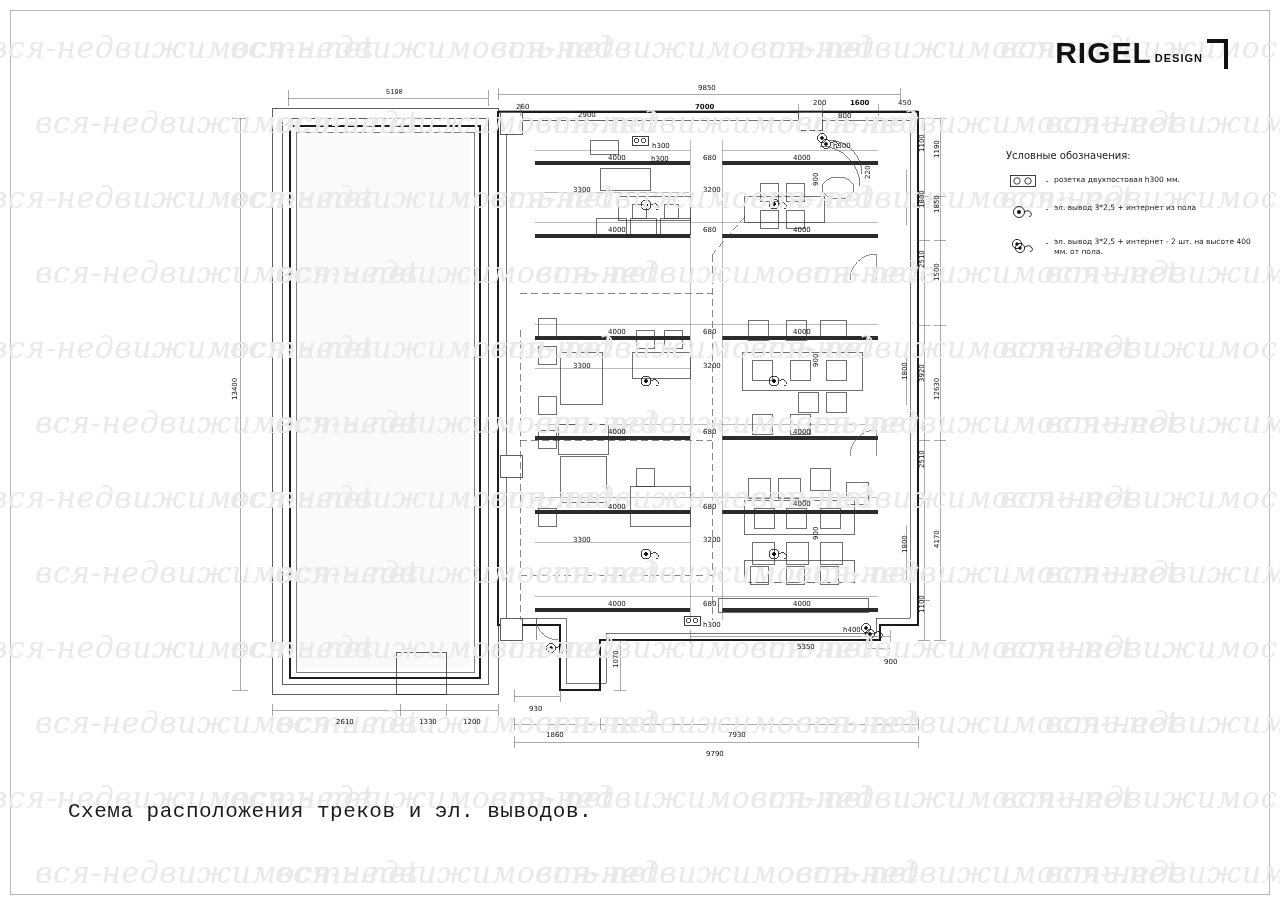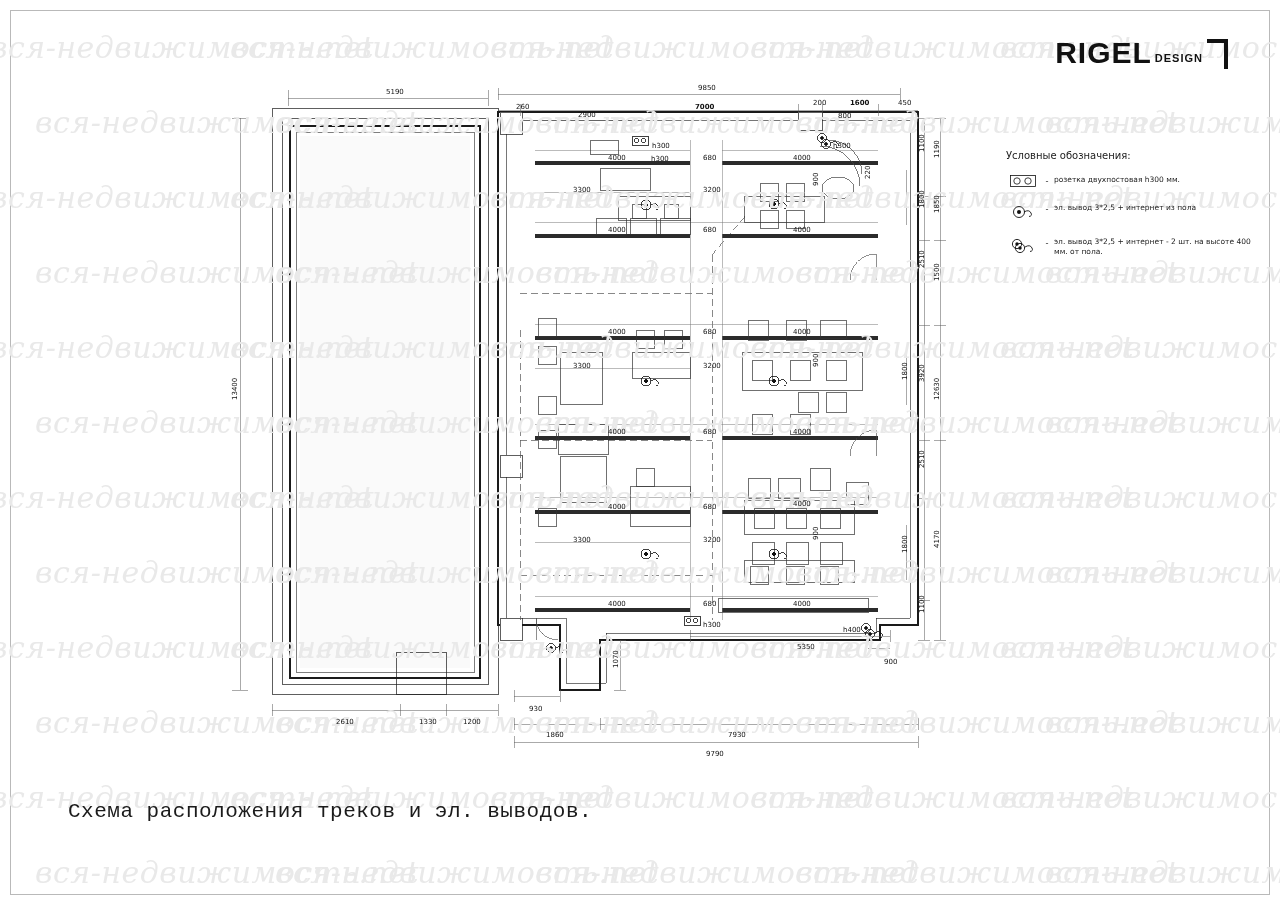--- a/index.html
+++ b/index.html
@@ -444,21 +444,21 @@
       <line x1="690" y1="636" x2="890" y2="636"></line>
       <line x1="690" y1="630" x2="690" y2="642"></line>
       <line x1="868" y1="630" x2="868" y2="642"></line>
       <line x1="890" y1="630" x2="890" y2="642"></line>
       <line x1="868" y1="648" x2="890" y2="648"></line>
     </g>
   </g>
 </svg>
 
 <div id="dim-layer">
-    <div class="dim" style="left: 386px; top: 88px;">5190</div>
+    <div class="dim" style="left: 386px; top: 88px; font-family: Liberation Mono, monospace;">5190</div>
     <div class="dim" style="left: 698px; top: 84px;">9850</div>
     <div class="dim" style="left: 516px; top: 103px;">260</div>
     <div class="dim" style="left: 578px; top: 111px;">2900</div>
     <div class="dim" style="left: 695px; top: 103px; font-weight: bold;">7000</div>
     <div class="dim" style="left: 813px; top: 99px;">200</div>
     <div class="dim" style="left: 850px; top: 99px; font-weight: bold;">1600</div>
     <div class="dim" style="left: 898px; top: 99px;">450</div>
     <div class="dim" style="left: 838px; top: 112px;">800</div>
     <div class="dim" style="left: 608px; top: 154px;">4000</div>
     <div class="dim" style="left: 703px; top: 154px;">680</div>

